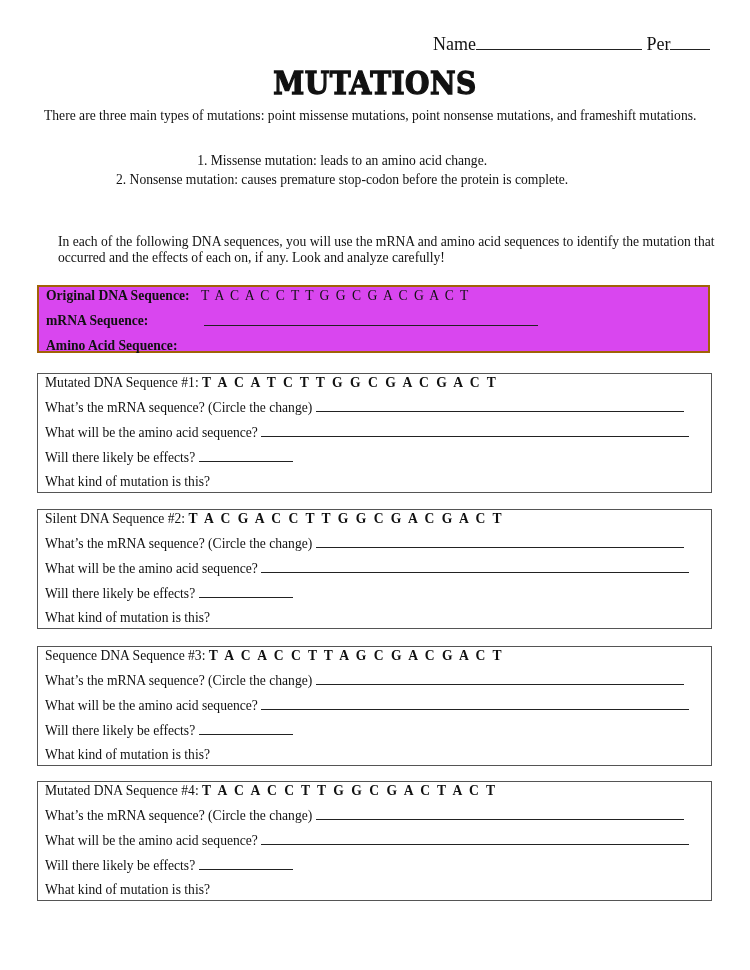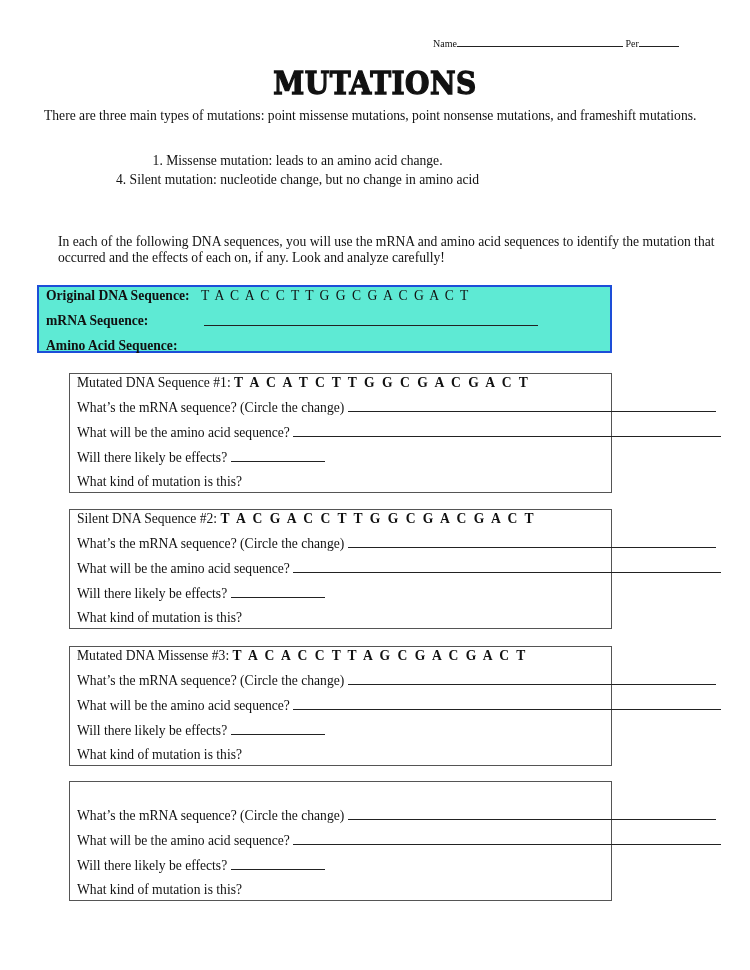--- a/index.html
+++ b/index.html
@@ -2,63 +2,63 @@
 <html><head>
 <meta charset="utf-8">
 <style>
   html, body { margin: 0; padding: 0; background: #ffffff; }
   body {
     width: 750px; height: 970px; position: relative; overflow: hidden;
     font-family: "Liberation Serif", "DejaVu Serif", serif; color: #111;
     font-size: 13.6px;
   }
   .abs { position: absolute; }
-  .header-line { left: 433px; top: 34px; font-size: 10px; white-space: nowrap; text-align: center; }
+  .header-line { left: 433px; top: 34px; font-size: 18px; white-space: nowrap; text-align: center; }
   .blank { display: inline-block; border-bottom: 1px solid #222; height: 12px; vertical-align: baseline; }
   .title {
     left: 0; width: 750px; top: 64px; text-align: center;
     font-family: "DejaVu Serif", "Liberation Serif", serif;
     font-weight: 900; font-size: 28px; letter-spacing: 0.5px;
     transform: scaleY(1.15); transform-origin: top center;
     -webkit-text-stroke: 1.2px #111;
   }
   .intro { left: 44px; top: 107px; width: 660px; line-height: 18px; }
   .list { left: 116px; top: 151px; line-height: 19px; }
   .list div { white-space: nowrap; text-align: center; }
   .instr { left: 58px; top: 234px; width: 666px; line-height: 16px; }
 
   .orig-box {
-    left: 37px; top: 285px; width: 575px; height: 68px;
-    background: #5eead4; border: 2px solid #1d4ed8; box-sizing: border-box;
+    left: 37px; top: 285px; width: 673px; height: 68px;
+    background: #d946ef; border: 2px solid #a16207; box-sizing: border-box;
   }
   .orig-row { position: absolute; left: 7px; font-weight: bold; white-space: nowrap; }
   .orig-seq { font-weight: normal; letter-spacing: 0px; word-spacing: 3px; }
 
   .mut-box {
-    left: 37px; width: 543px; height: 120px;
-    border: 1px solid #555; box-sizing: border-box; background: #fff; margin-left: 32px;
+    left: 37px; width: 675px; height: 120px;
+    border: 1px solid #555; box-sizing: border-box; background: #fff;
   }
   .mrow { position: absolute; left: 7px; white-space: nowrap; }
   .mseq { font-weight: bold; word-spacing: 4px; }
   .line-fill { display: inline-block; border-bottom: 1px solid #222; height: 12px; }
 </style>
 </head>
 <body>
 
 <div class="abs header-line">
   <span>Name</span><span class="blank" style="width:166px"></span>
   <span>Per</span><span class="blank" style="width:40px"></span>
 </div>
 
 <div class="abs title">MUTATIONS</div>
 
 <div class="abs intro">There are three main types of mutations: point missense mutations, point nonsense mutations, and frameshift mutations.</div>
 <div class="abs list">
   <div>1. Missense mutation: leads to an amino acid change.</div>
-  <div>4. Silent mutation: nucleotide change, but no change in amino acid</div>
+  <div>2. Nonsense mutation: causes premature stop-codon before the protein is complete.</div>
 </div>
 
 <div class="abs instr">In each of the following DNA sequences, you will use the mRNA and amino acid sequences to identify the mutation that occurred and the effects of each on, if any.  Look and analyze carefully!</div>
 
 <div class="abs orig-box">
   <div class="orig-row" style="top:1px">
     <span>Original DNA Sequence:</span>
     <span class="orig-seq" style="margin-left:8px">T A C A C C T T G G C G A C G A C T</span>
   </div>
   <div class="orig-row" style="top:26px">
@@ -80,25 +80,26 @@
 
 <div class="abs mut-box" style="top:509px">
   <div class="mrow" style="top:1px"><span>Silent DNA Sequence #2:</span> <span class="mseq">T A C G A C C T T G G C G A C G A C T</span></div>
   <div class="mrow" style="top:25px"><span>What’s the mRNA sequence? (Circle the change)</span> <span class="line-fill" style="width:368px"></span></div>
   <div class="mrow" style="top:50px"><span>What will be the amino acid sequence?</span> <span class="line-fill" style="width:428px"></span></div>
   <div class="mrow" style="top:75px"><span>Will there likely be effects?</span> <span class="line-fill" style="width:94px"></span></div>
   <div class="mrow" style="top:100px"><span>What kind of mutation is this?</span></div>
 </div>
 
 <div class="abs mut-box" style="top:646px">
-  <div class="mrow" style="top:1px"><span>Mutated DNA Missense #3:</span> <span class="mseq">T A C A C C T T A G C G A C G A C T</span></div>
+  <div class="mrow" style="top:1px"><span>Sequence DNA Sequence #3:</span> <span class="mseq">T A C A C C T T A G C G A C G A C T</span></div>
   <div class="mrow" style="top:25px"><span>What’s the mRNA sequence? (Circle the change)</span> <span class="line-fill" style="width:368px"></span></div>
   <div class="mrow" style="top:50px"><span>What will be the amino acid sequence?</span> <span class="line-fill" style="width:428px"></span></div>
   <div class="mrow" style="top:75px"><span>Will there likely be effects?</span> <span class="line-fill" style="width:94px"></span></div>
   <div class="mrow" style="top:100px"><span>What kind of mutation is this?</span></div>
 </div>
 
 <div class="abs mut-box" style="top:781px">
+  <div class="mrow" style="top:1px"><span>Mutated DNA Sequence #4:</span> <span class="mseq">T A C A C C T T G G C G A C T A C T</span></div>
   <div class="mrow" style="top:25px"><span>What’s the mRNA sequence? (Circle the change)</span> <span class="line-fill" style="width:368px"></span></div>
   <div class="mrow" style="top:50px"><span>What will be the amino acid sequence?</span> <span class="line-fill" style="width:428px"></span></div>
   <div class="mrow" style="top:75px"><span>Will there likely be effects?</span> <span class="line-fill" style="width:94px"></span></div>
   <div class="mrow" style="top:100px"><span>What kind of mutation is this?</span></div>
 </div>
 
 </body></html>

